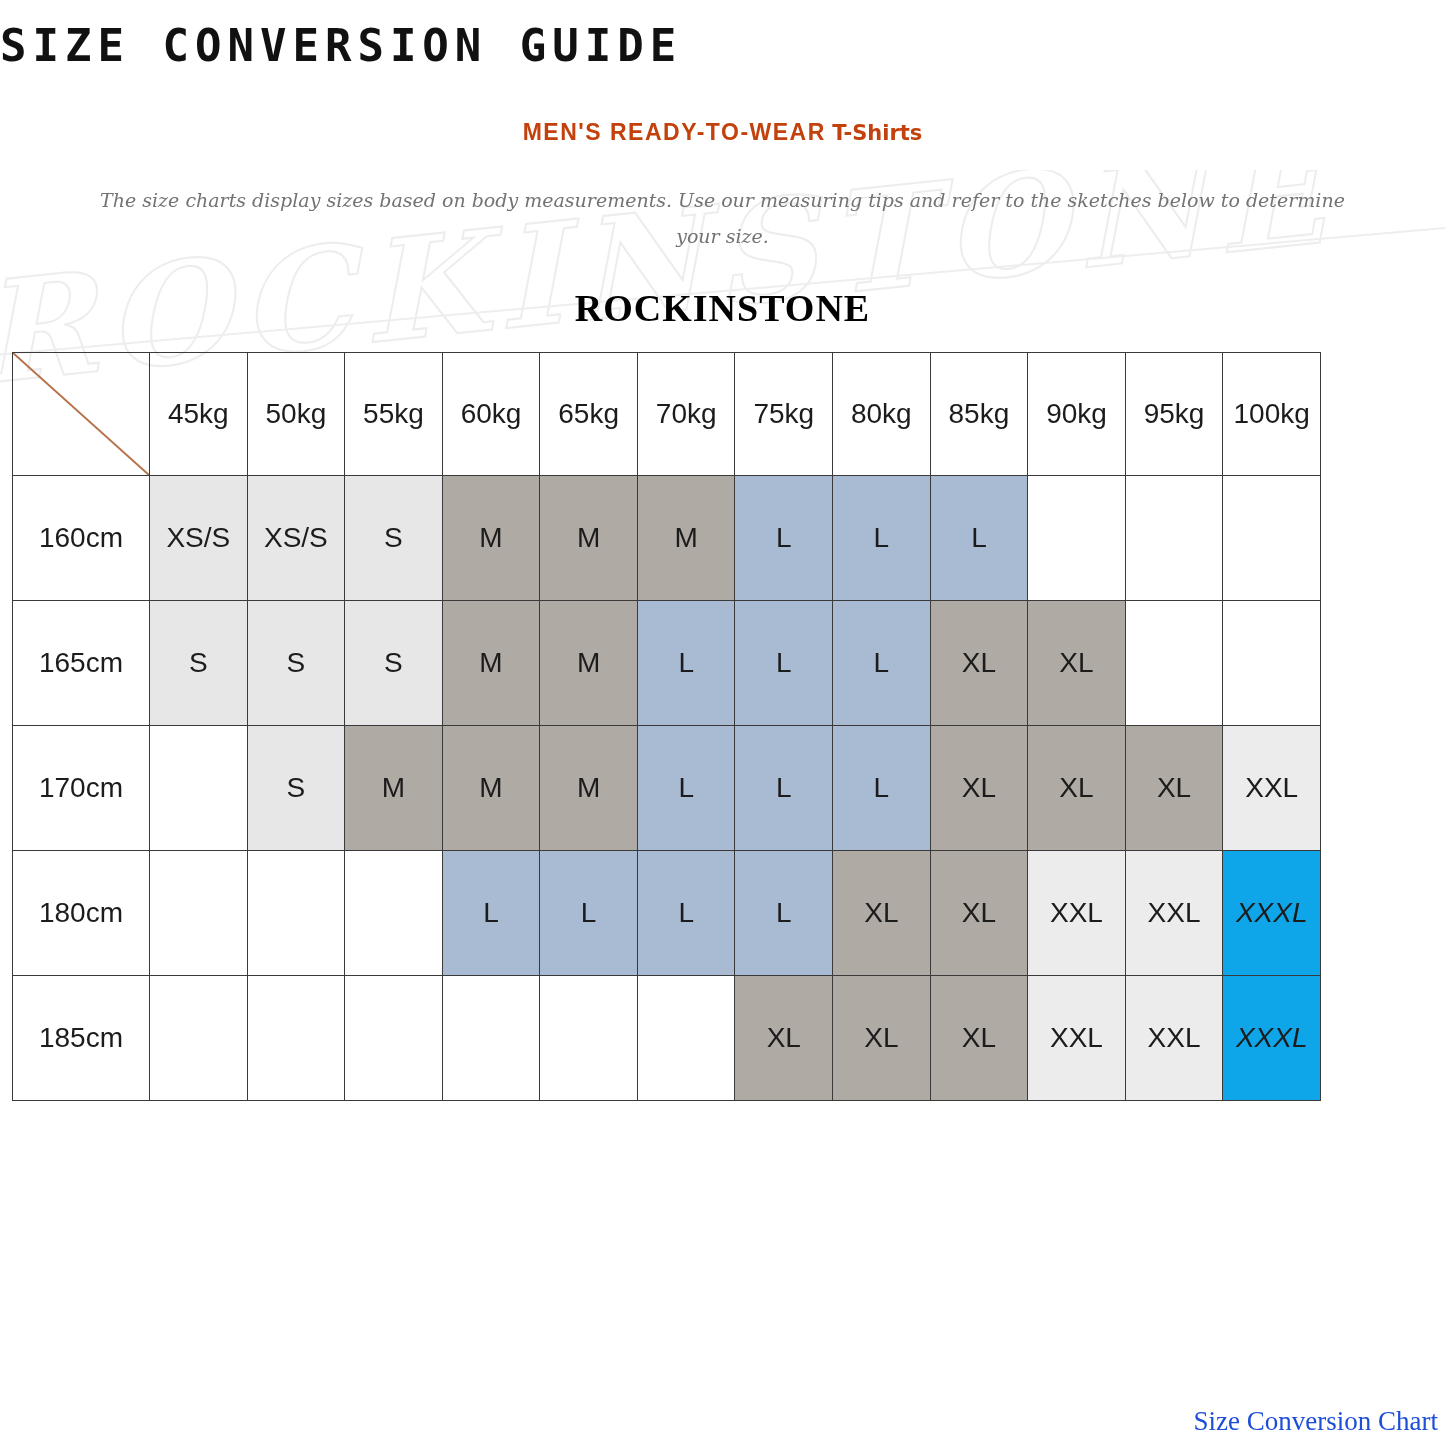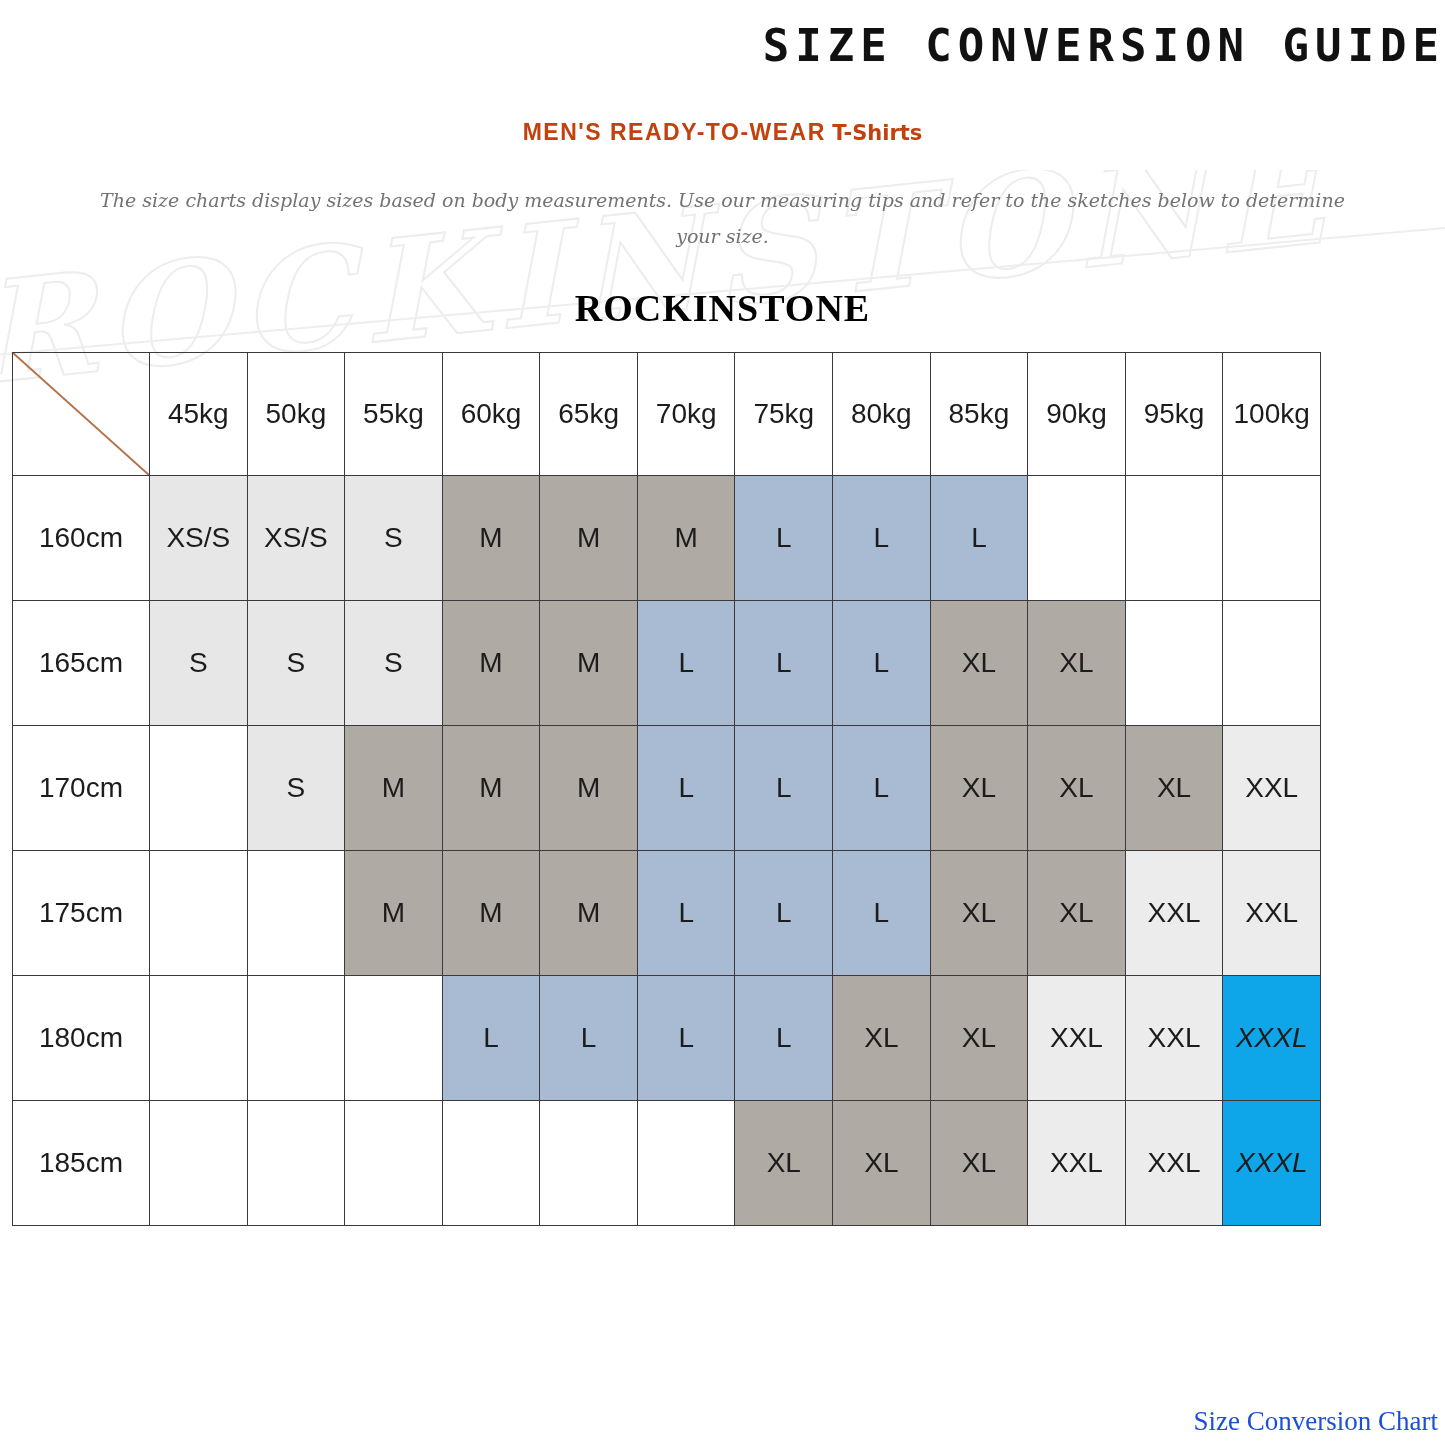--- a/index.html
+++ b/index.html
@@ -51,21 +51,21 @@
     left: 0;
     top: 120px;
     width: 1490px;
     height: 2px;
     background: #eeeeee;
     transform: skewY(-5deg);
   }
   .title {
     position: relative;
     z-index: 2;
-    text-align: right;
+    text-align: left;
     font-family: "DejaVu Sans Mono", monospace;
     font-size: 44px;
     font-weight: bold;
     letter-spacing: 6px;
     color: #111111;
     padding-top: 20px;
   }
   .subtitle {
     position: relative;
     z-index: 2;
@@ -247,35 +247,20 @@
           <td class="c-m">M</td>
           <td class="c-l">L</td>
           <td class="c-l">L</td>
           <td class="c-l">L</td>
           <td class="c-xl">XL</td>
           <td class="c-xl">XL</td>
           <td class="c-xl">XL</td>
           <td class="c-xxl">XXL</td>
         </tr>
         <tr>
-          <td class="rowhead">175cm</td>
-          <td class="c-empty"></td>
-          <td class="c-empty"></td>
-          <td class="c-m">M</td>
-          <td class="c-m">M</td>
-          <td class="c-m">M</td>
-          <td class="c-l">L</td>
-          <td class="c-l">L</td>
-          <td class="c-l">L</td>
-          <td class="c-xl">XL</td>
-          <td class="c-xl">XL</td>
-          <td class="c-xxl">XXL</td>
-          <td class="c-xxl">XXL</td>
-        </tr>
-        <tr>
           <td class="rowhead">180cm</td>
           <td class="c-empty"></td>
           <td class="c-empty"></td>
           <td class="c-empty"></td>
           <td class="c-l">L</td>
           <td class="c-l">L</td>
           <td class="c-l">L</td>
           <td class="c-l">L</td>
           <td class="c-xl">XL</td>
           <td class="c-xl">XL</td>

